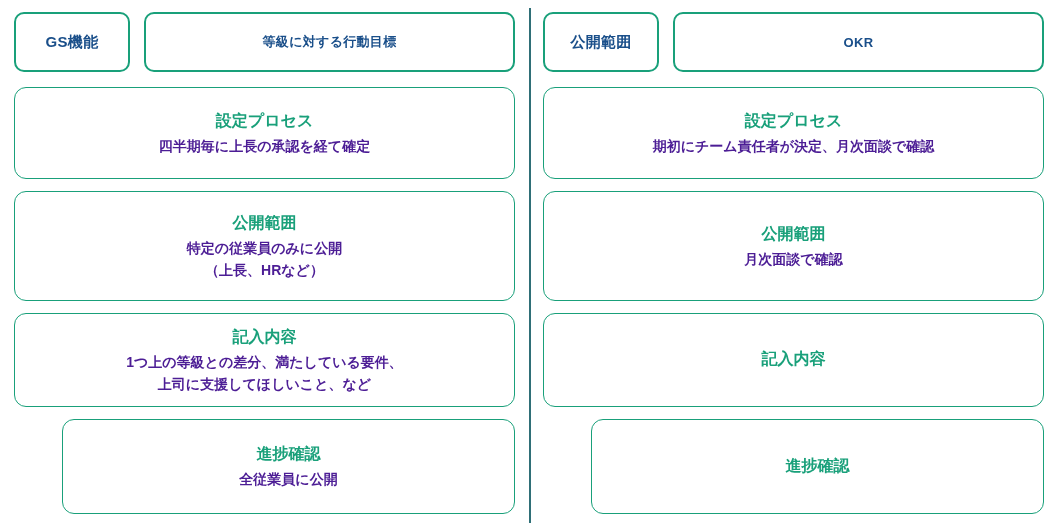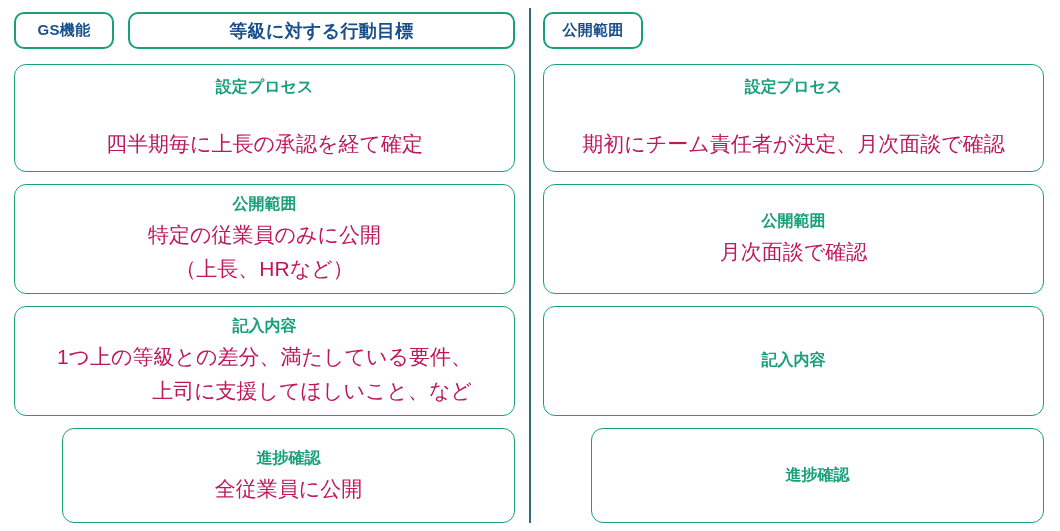--- a/index.html
+++ b/index.html
@@ -47,37 +47,37 @@
   .pill {
     border: 2px solid #19a07a;
     border-radius: 10px;
     display: flex;
     align-items: center;
     justify-content: center;
     background: #ffffff;
     box-sizing: border-box;
   }
   .pill-small {
-    width: 100px;
+    width: 116px;
     flex: none;
   }
   .pill-wide {
     flex: 1 1 auto;
   }
   .pill-label {
     color: #1a4f8a;
     font-weight: bold;
     font-size: 16px;
     letter-spacing: 0.3px;
   }
   .pill-small .pill-label {
     font-size: 15px;
   }
   .pill-wide .pill-label {
-    font-size: 18px;
+    font-size: 13px;
   }
   .cards {
     display: flex;
     flex-direction: column;
     gap: 12px;
     flex: 1 1 auto;
   }
   .card {
     border: 1.6px solid #19a07a;
     border-radius: 12px;
@@ -91,28 +91,28 @@
     text-align: center;
   }
   .card-title {
     color: #19a07a;
     font-weight: bold;
     font-size: 16px;
     line-height: 1.5;
     margin-bottom: 2px;
   }
   .card-body {
-    color: #be185d;
-    font-weight: normal;
-    font-size: 21px;
+    color: #4c1d95;
+    font-weight: bold;
+    font-size: 14px;
     line-height: 1.6;
   }
-  .card-h1 { height: 108px; justify-content: space-between; }
+  .card-h1 { height: 92px; }
   .card-h2 { height: 110px; }
-  .card-h3 { height: 110px; text-align: right; }
+  .card-h3 { height: 94px; }
   .card-h4 { height: 95px; margin-left: 48px; }
 </style>
 </head>
 <body>
 
 <div class="board">
 
   <div class="divider"></div>
 
   <div class="column">
@@ -142,20 +142,23 @@
         <div class="card-body">全従業員に公開</div>
       </div>
     </div>
   </div>
 
   <div class="column">
     <div class="header-row">
       <div class="pill pill-small">
         <span class="pill-label">公開範囲</span>
       </div>
+      <div class="pill pill-wide">
+        <span class="pill-label">OKR</span>
+      </div>
     </div>
     <div class="cards">
       <div class="card card-h1">
         <div class="card-title">設定プロセス</div>
         <div class="card-body">期初にチーム責任者が決定、月次面談で確認</div>
       </div>
       <div class="card card-h2">
         <div class="card-title">公開範囲</div>
         <div class="card-body">月次面談で確認</div>
       </div>

